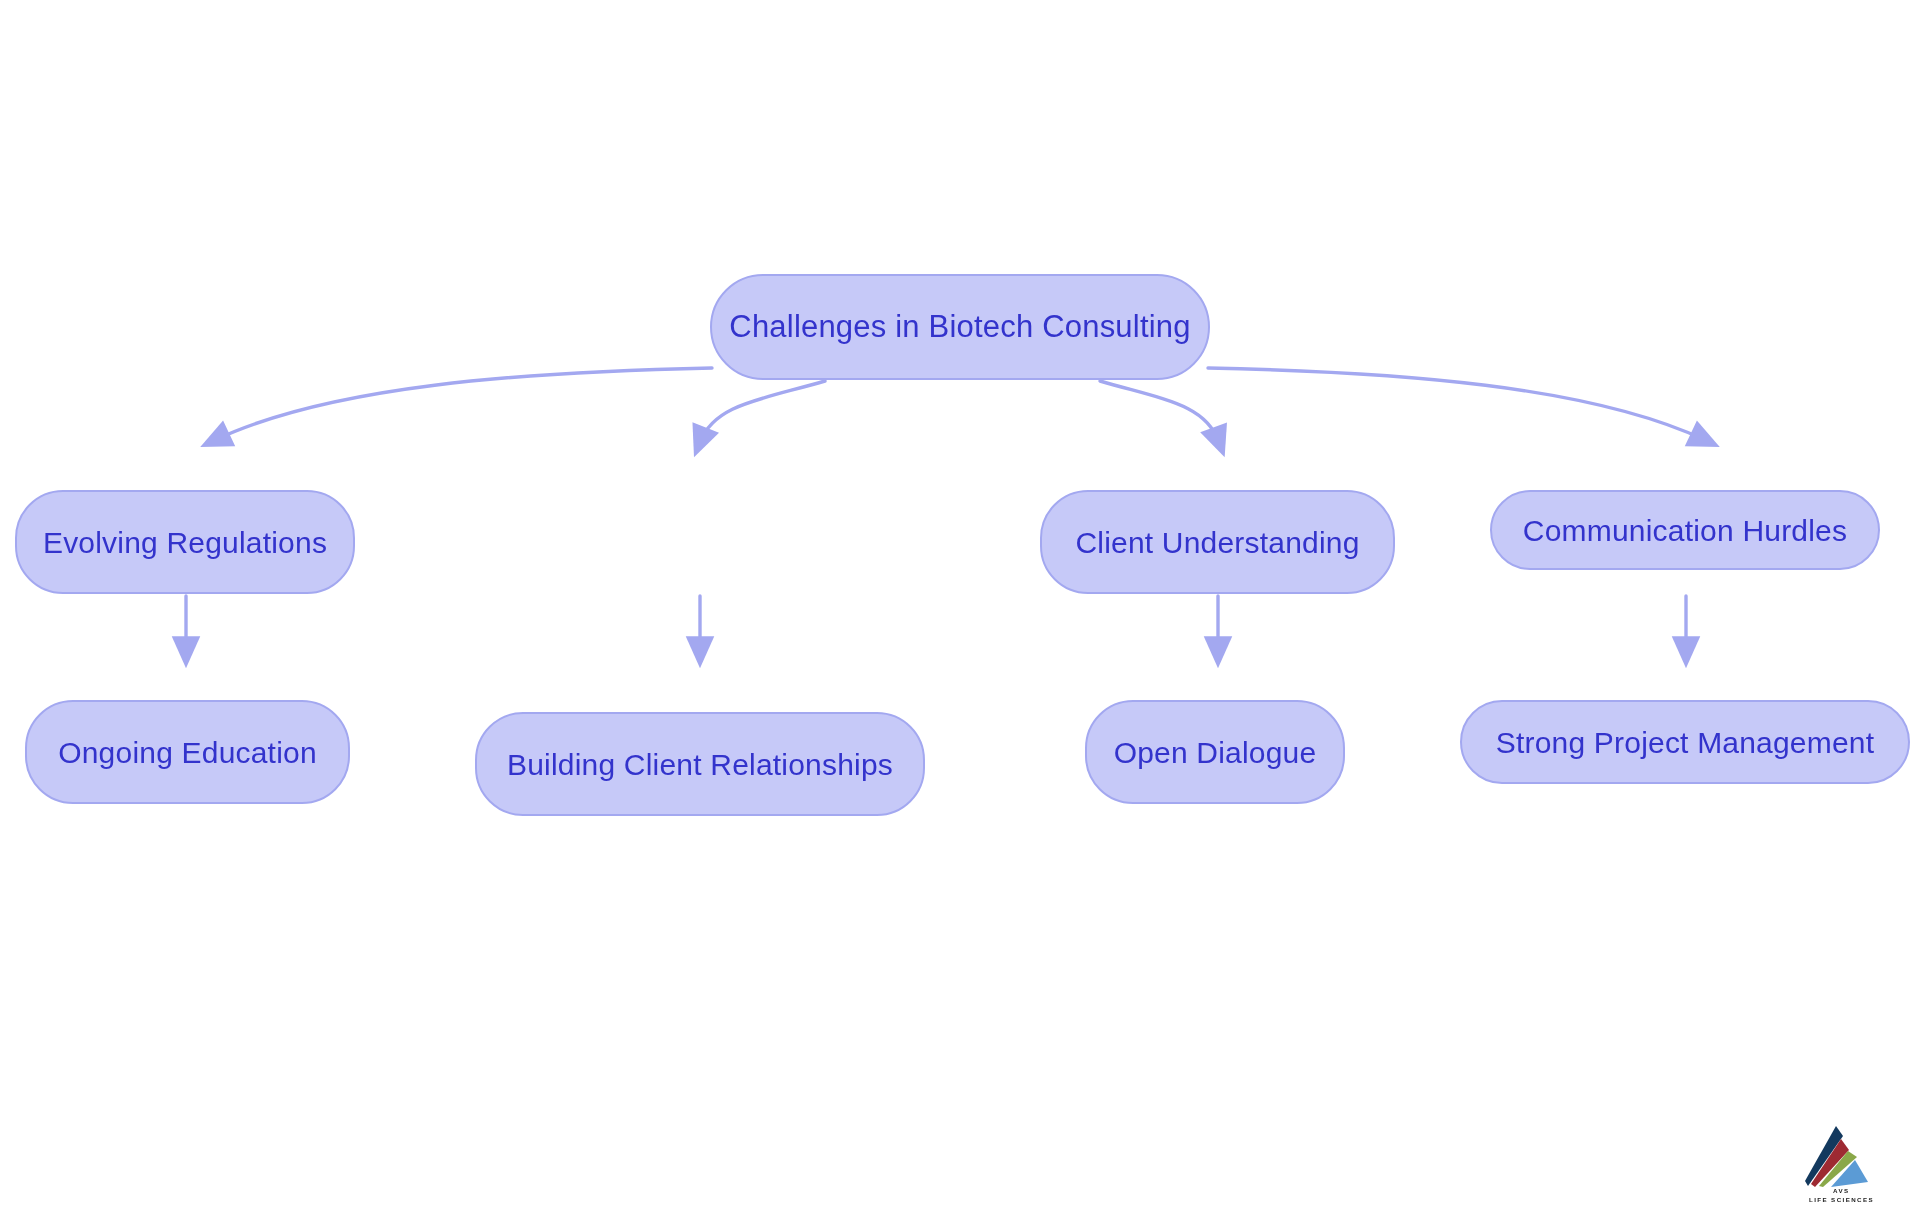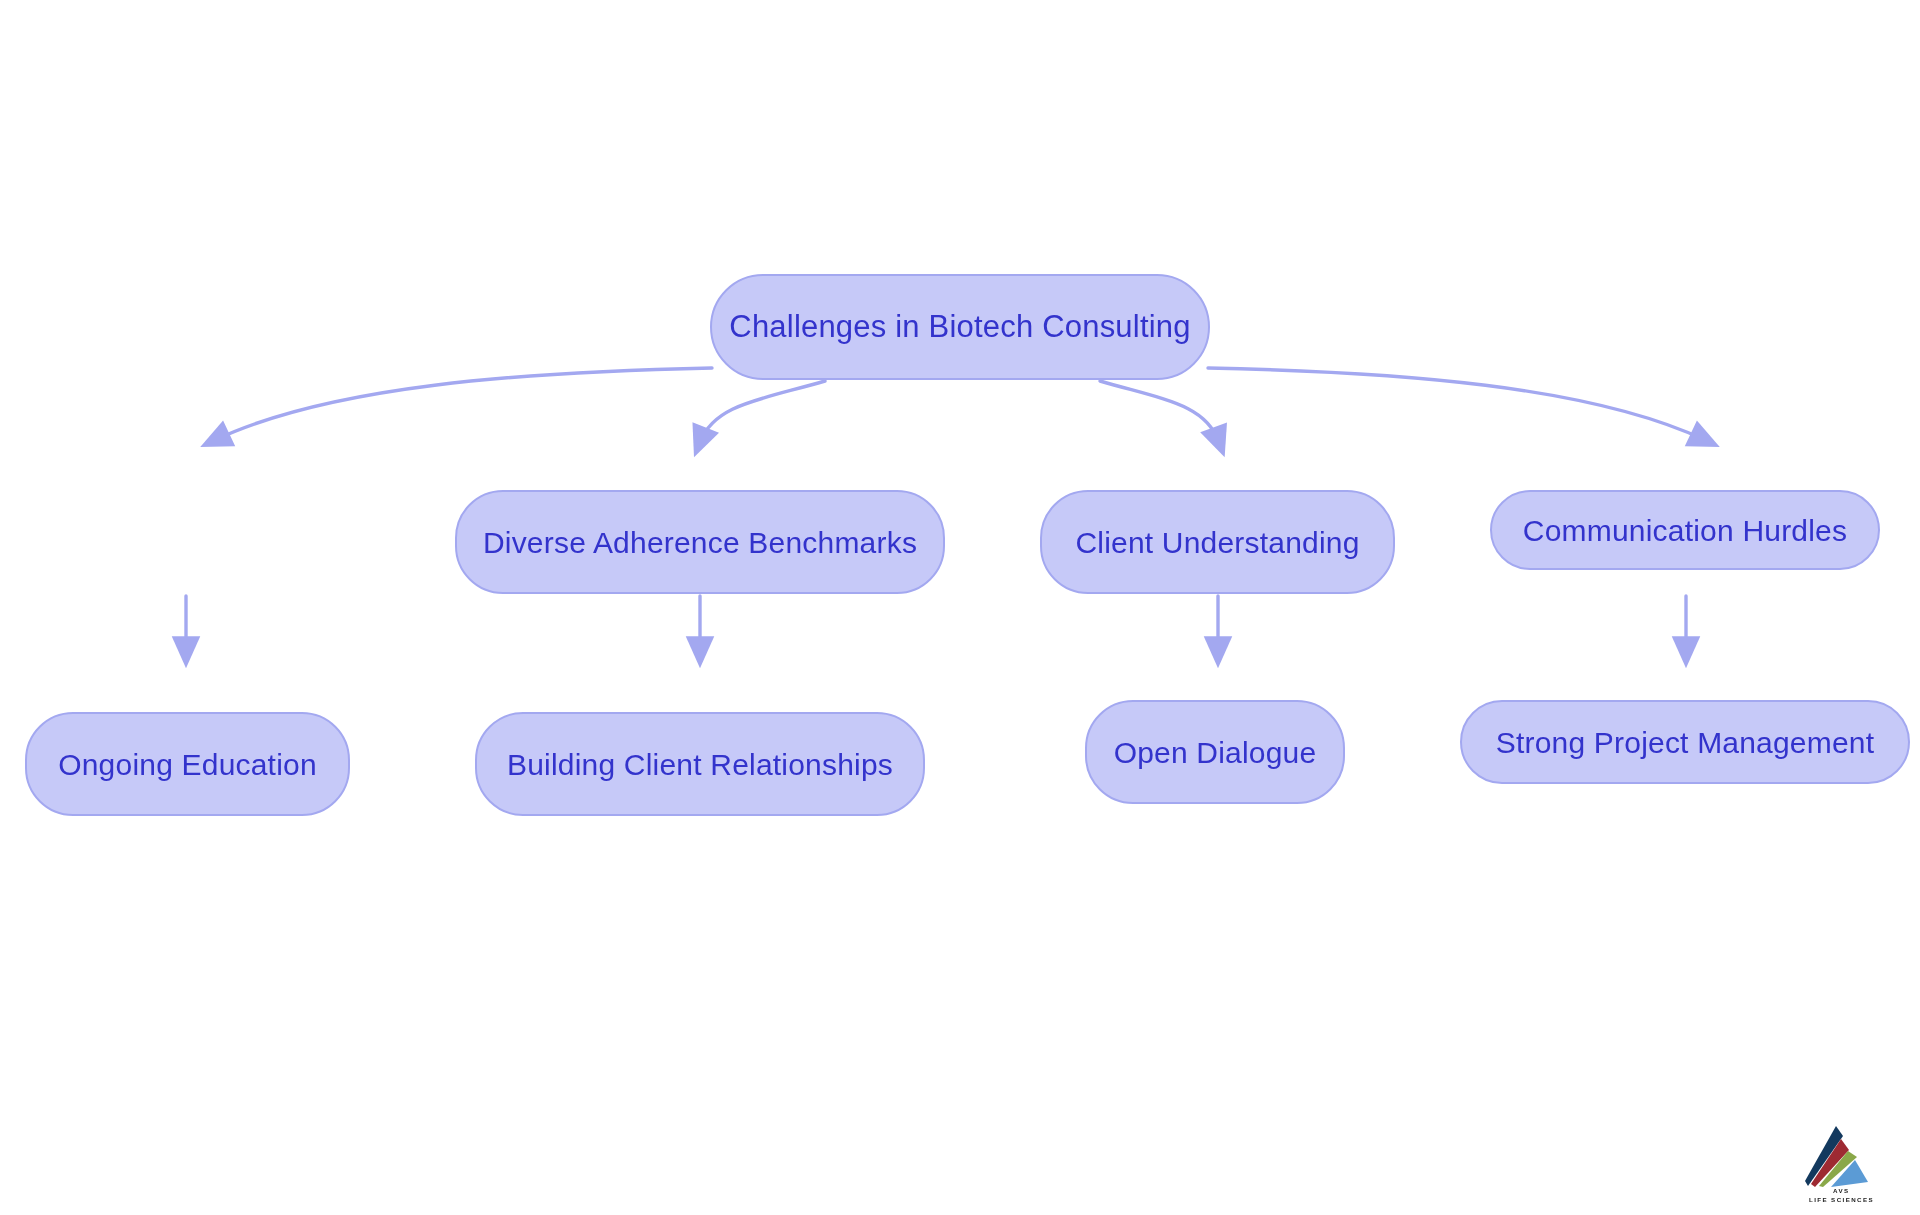--- a/index.html
+++ b/index.html
@@ -108,34 +108,34 @@
       <path d="M 700 596 L 700 652" marker-end="url(#arrowhead)"></path>
       <path d="M 1218 596 L 1218 652" marker-end="url(#arrowhead)"></path>
       <path d="M 1686 596 L 1686 652" marker-end="url(#arrowhead)"></path>
     </g>
   </svg>
 
   <div class="node root" style="left:710px; top:274px; width:500px; height:106px;">
     <span class="node-label">Challenges in Biotech Consulting</span>
   </div>
 
+  <div class="node" style="left:15px; top:490px; width:340px; height:104px;">
+    <span class="node-label">Evolving Regulations</span>
+  </div>
 
-  <div class="node" style="left:455px; top:490px; width:490px; height:104px;">
-    <span class="node-label">Diverse Adherence Benchmarks</span>
-  </div>
 
   <div class="node" style="left:1040px; top:490px; width:355px; height:104px;">
     <span class="node-label">Client Understanding</span>
   </div>
 
   <div class="node" style="left:1490px; top:490px; width:390px; height:80px;">
     <span class="node-label">Communication Hurdles</span>
   </div>
 
-  <div class="node" style="left:25px; top:700px; width:325px; height:104px;margin-top:12px;">
+  <div class="node" style="left:25px; top:700px; width:325px; height:104px;">
     <span class="node-label">Ongoing Education</span>
   </div>
 
   <div class="node" style="left:475px; top:700px; width:450px; height:104px;margin-top:12px;">
     <span class="node-label">Building Client Relationships</span>
   </div>
 
   <div class="node" style="left:1085px; top:700px; width:260px; height:104px;">
     <span class="node-label">Open Dialogue</span>
   </div>

